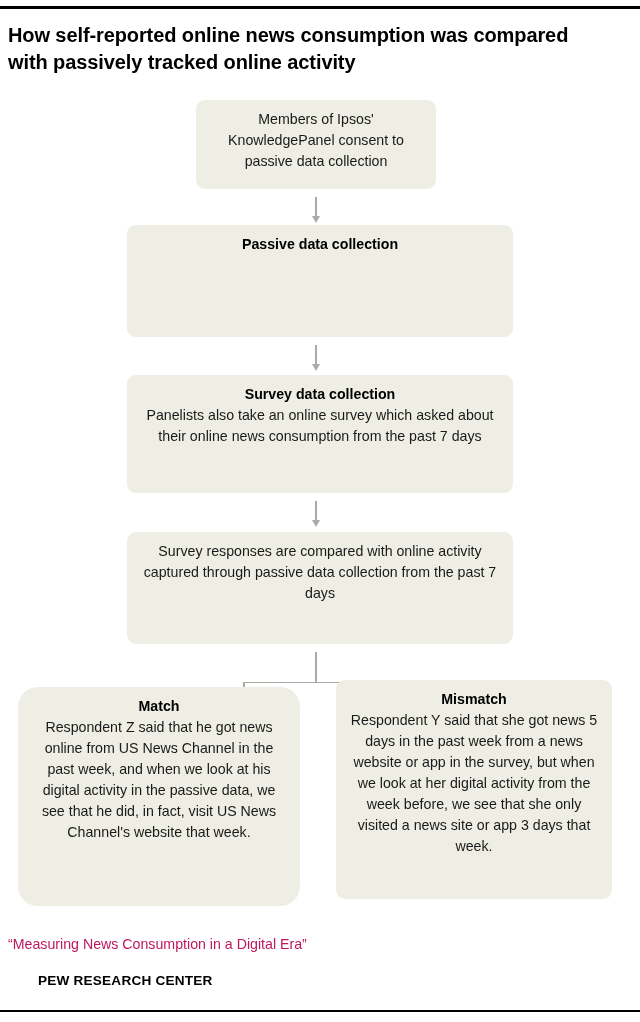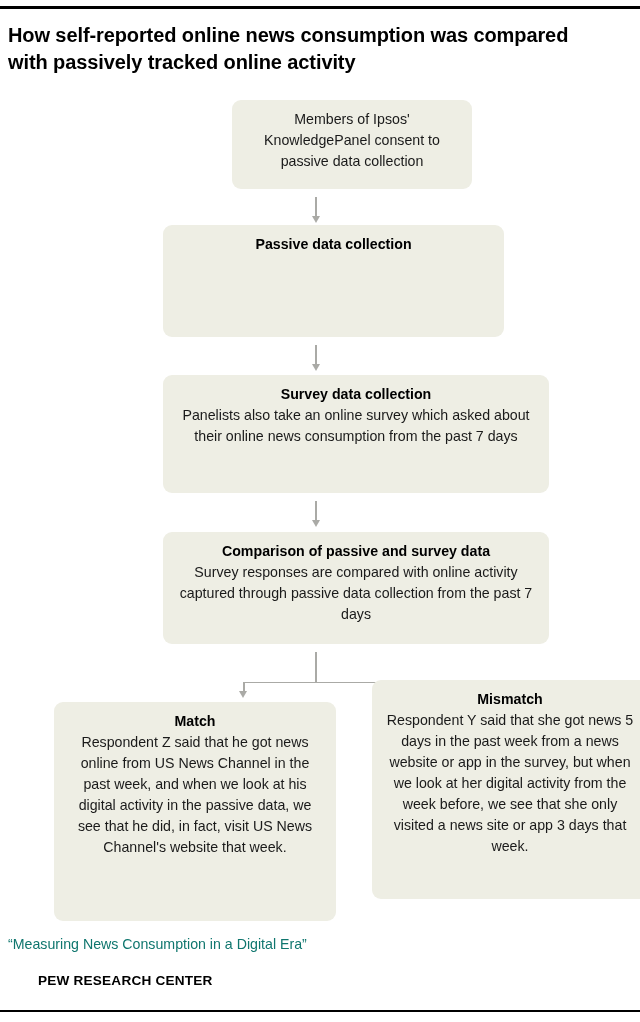--- a/index.html
+++ b/index.html
@@ -43,38 +43,37 @@
   .flowbox {
     position: absolute;
     background: #eeeee4;
     border-radius: 9px;
     box-sizing: border-box;
     text-align: center;
     padding: 9px 12px 10px 12px;
     font-size: 14.2px;
     line-height: 21px;
     color: #1a1a1a;
-    margin-left: 36px;
   }
   .flowbox .bx-head {
     display: block;
     font-weight: bold;
     font-size: 14.2px;
     line-height: 21px;
     color: #000000;
   }
   .flowbox .bx-body {
     display: block;
   }
 
   #box-consent   { left: 196px; top: 100px;  width: 240px; height: 89px; }
-  #box-passive   { left: 127px; top: 225px;  width: 341px; height: 112px; }
+  #box-passive   { left: 127px; top: 225px;  width: 386px; height: 112px; }
   #box-survey    { left: 127px; top: 375px;  width: 386px; height: 118px; }
   #box-compare   { left: 127px; top: 532px;  width: 386px; height: 112px; }
-  #box-match     { left: 18px;  top: 702px;  width: 282px; height: 219px; }
+  #box-match     { left: 18px;  top: 687px;  width: 282px; height: 219px; border-radius: 20px; }
   #box-mismatch  { left: 336px; top: 680px;  width: 276px; height: 219px; }
 
   
   .conn-line {
     position: absolute;
     background: #aaaaa6;
   }
   .conn-v { width: 1.6px; }
   .conn-h { height: 1.6px; }
 
@@ -107,21 +106,21 @@
   #c4-lhead  { left: 239.3px; top: 691px; }
   #c4-rhead  { left: 387.9px; top: 691px; }
 
   
   .source-note {
     position: absolute;
     left: 8px;
     top: 935px;
     font-size: 14.2px;
     line-height: 19px;
-    color: #0f766e;
+    color: #be185d;
     text-align: right;
   }
   .org-name {
     position: absolute;
     left: 8px;
     top: 972px;
     font-size: 13.6px;
     line-height: 18px;
     font-weight: bold;
     letter-spacing: 0.2px;
@@ -160,21 +159,20 @@
 
 <div class="flowbox" id="box-survey">
   <span class="bx-head">Survey data collection</span>
   <span class="bx-body">Panelists also take an online survey which asked about their online news consumption from the past 7 days</span>
 </div>
 
 <div class="conn-line conn-v" id="c3-line"></div>
 <div class="arrowhead" id="c3-head"></div>
 
 <div class="flowbox" id="box-compare">
-  <span class="bx-head">Comparison of passive and survey data</span>
   <span class="bx-body">Survey responses are compared with online activity captured through passive data collection from the past 7 days</span>
 </div>
 
 <div class="conn-line conn-v" id="c4-stem"></div>
 <div class="conn-line conn-h" id="c4-bar"></div>
 <div class="conn-line conn-v" id="c4-ldrop"></div>
 <div class="conn-line conn-v" id="c4-rdrop"></div>
 <div class="arrowhead" id="c4-lhead"></div>
 <div class="arrowhead" id="c4-rhead"></div>
 

